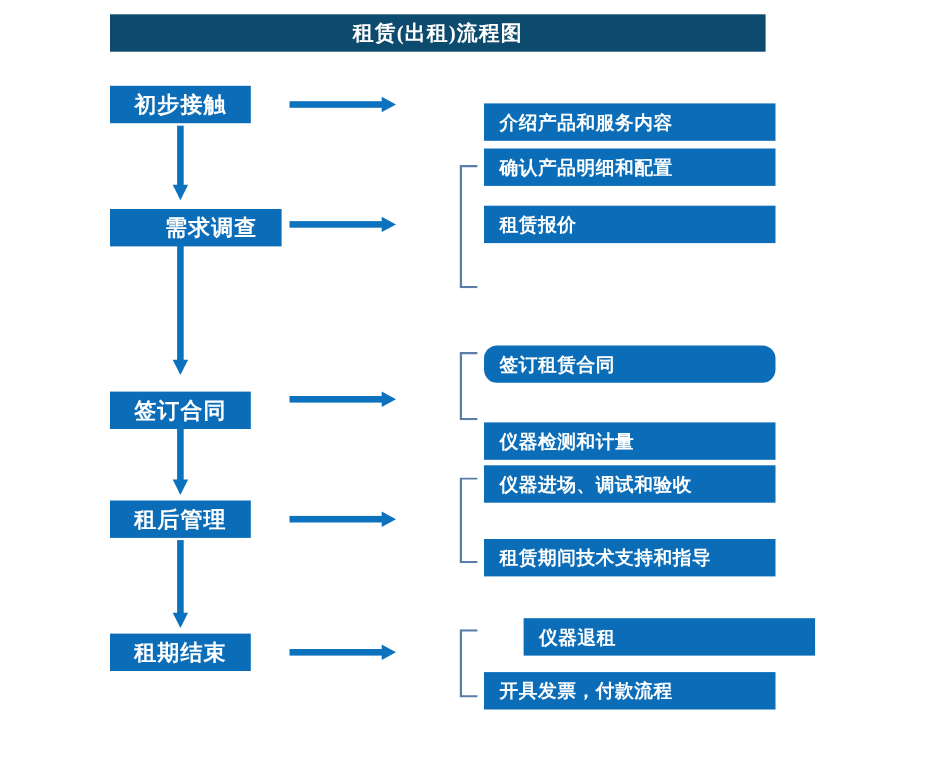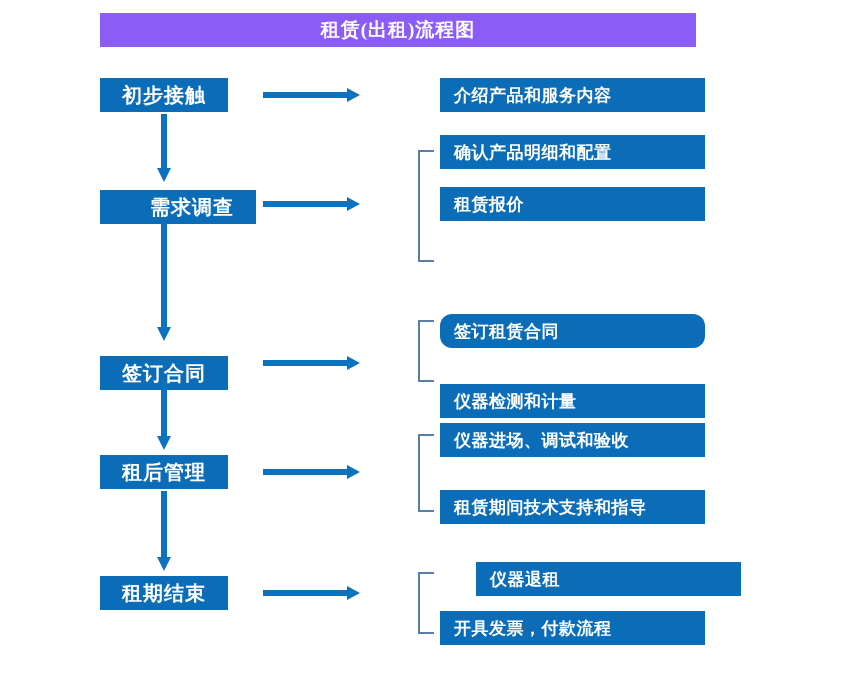--- a/index.html
+++ b/index.html
@@ -19,21 +19,21 @@
     overflow: hidden;
   }
 
   
   .title-bar {
     position: absolute;
     left: 100px;
     top: 13px;
     width: 596px;
     height: 34px;
-    background: #8b5cf6;
+    background: #0c4a6e;
     color: #ffffff;
     display: flex;
     align-items: center;
     justify-content: center;
     font-size: 19px;
     font-weight: bold;
     letter-spacing: 1px;
     white-space: nowrap;
   }
 
@@ -143,21 +143,21 @@
   <svg class="h-arrow" style="left:263px; top:462px; width:98px;" viewBox="0 0 98 20">
     <rect x="0" y="7" width="86" height="6" fill="#0d72bd"></rect>
     <polygon points="84,3 84,17 97,10" fill="#0d72bd"></polygon>
   </svg>
 
   <svg class="h-arrow" style="left:263px; top:583px; width:98px;" viewBox="0 0 98 20">
     <rect x="0" y="7" width="86" height="6" fill="#0d72bd"></rect>
     <polygon points="84,3 84,17 97,10" fill="#0d72bd"></polygon>
   </svg>
 
-  <div class="detail-box" style="top:78px;">介绍产品和服务内容</div>
+  <div class="detail-box" style="top:94px;">介绍产品和服务内容</div>
 
   <svg class="brace" style="left:416px; top:150px; width:20px; height:112px;" viewBox="0 0 20 112">
     <path d="M18 1 L3 1 L3 111 L18 111" fill="none" stroke="#5b7ea8" stroke-width="2"></path>
   </svg>
 
   <div class="detail-box" style="top:135px;">确认产品明细和配置</div>
 
   <div class="detail-box" style="top:187px;">租赁报价</div>
 
 

